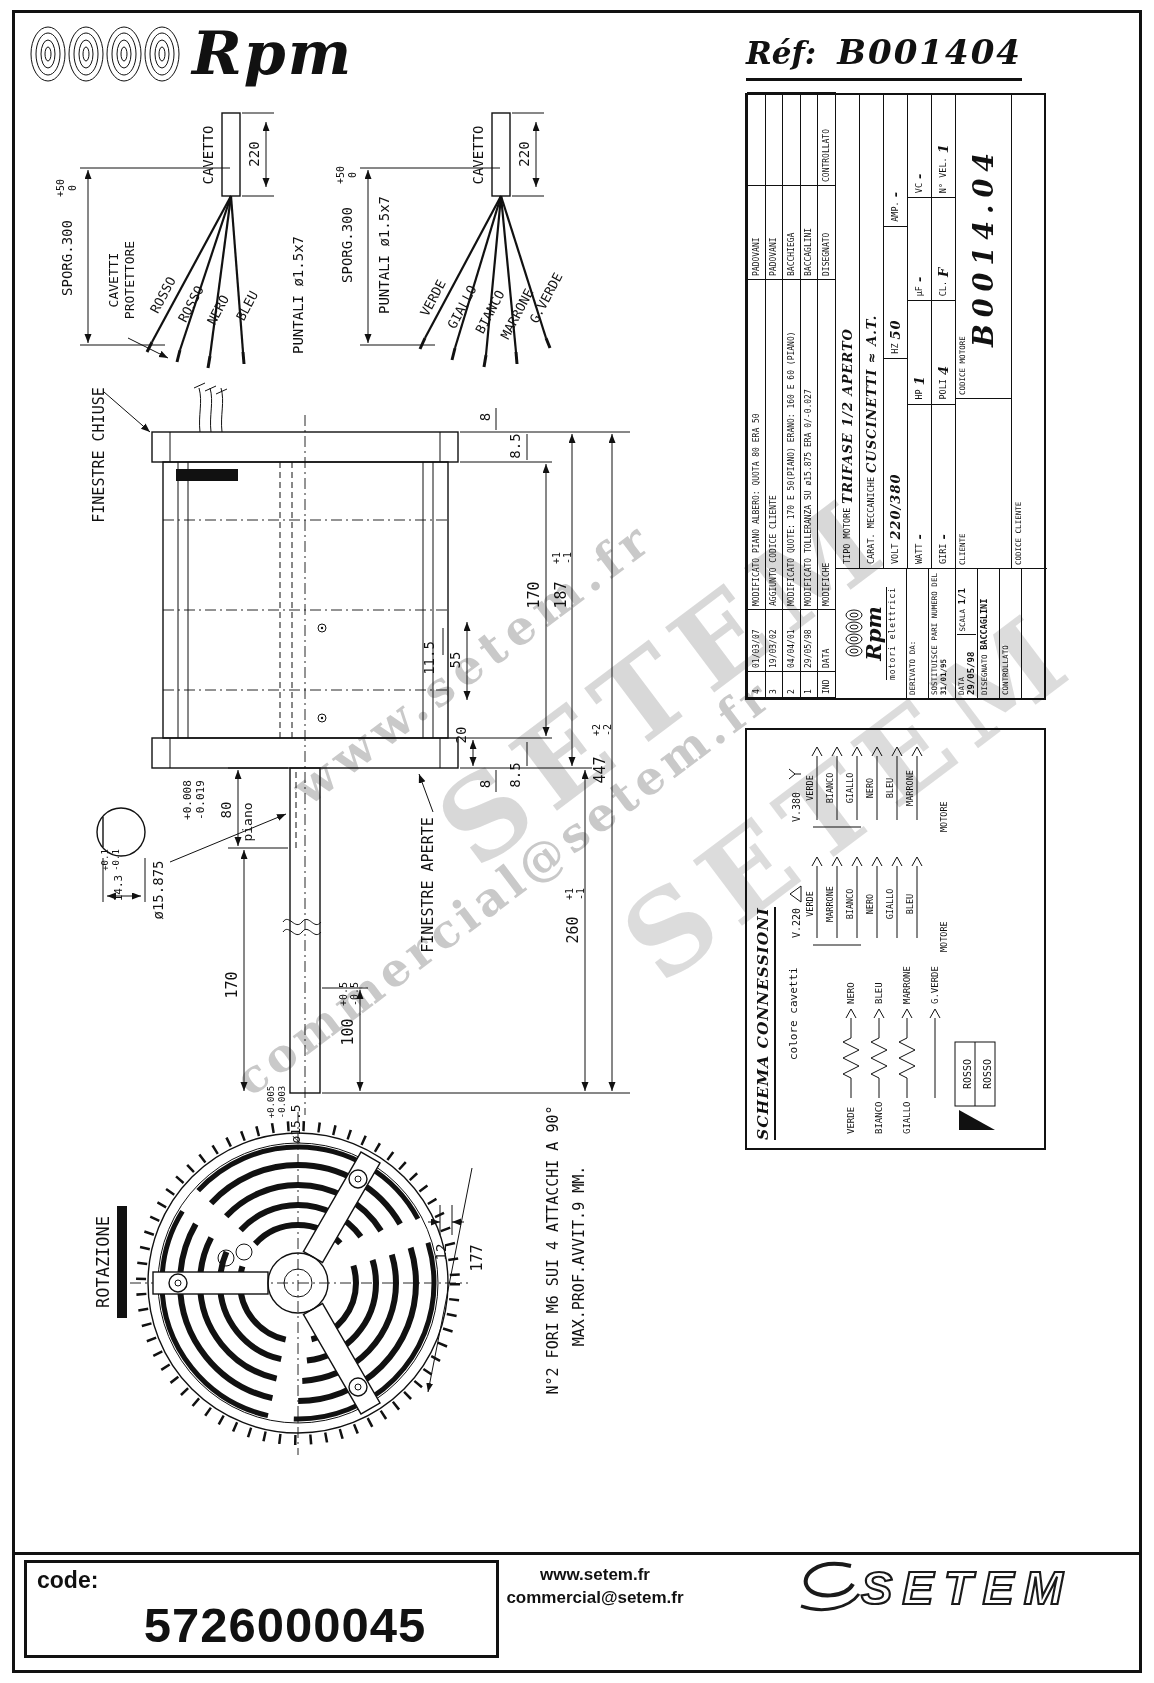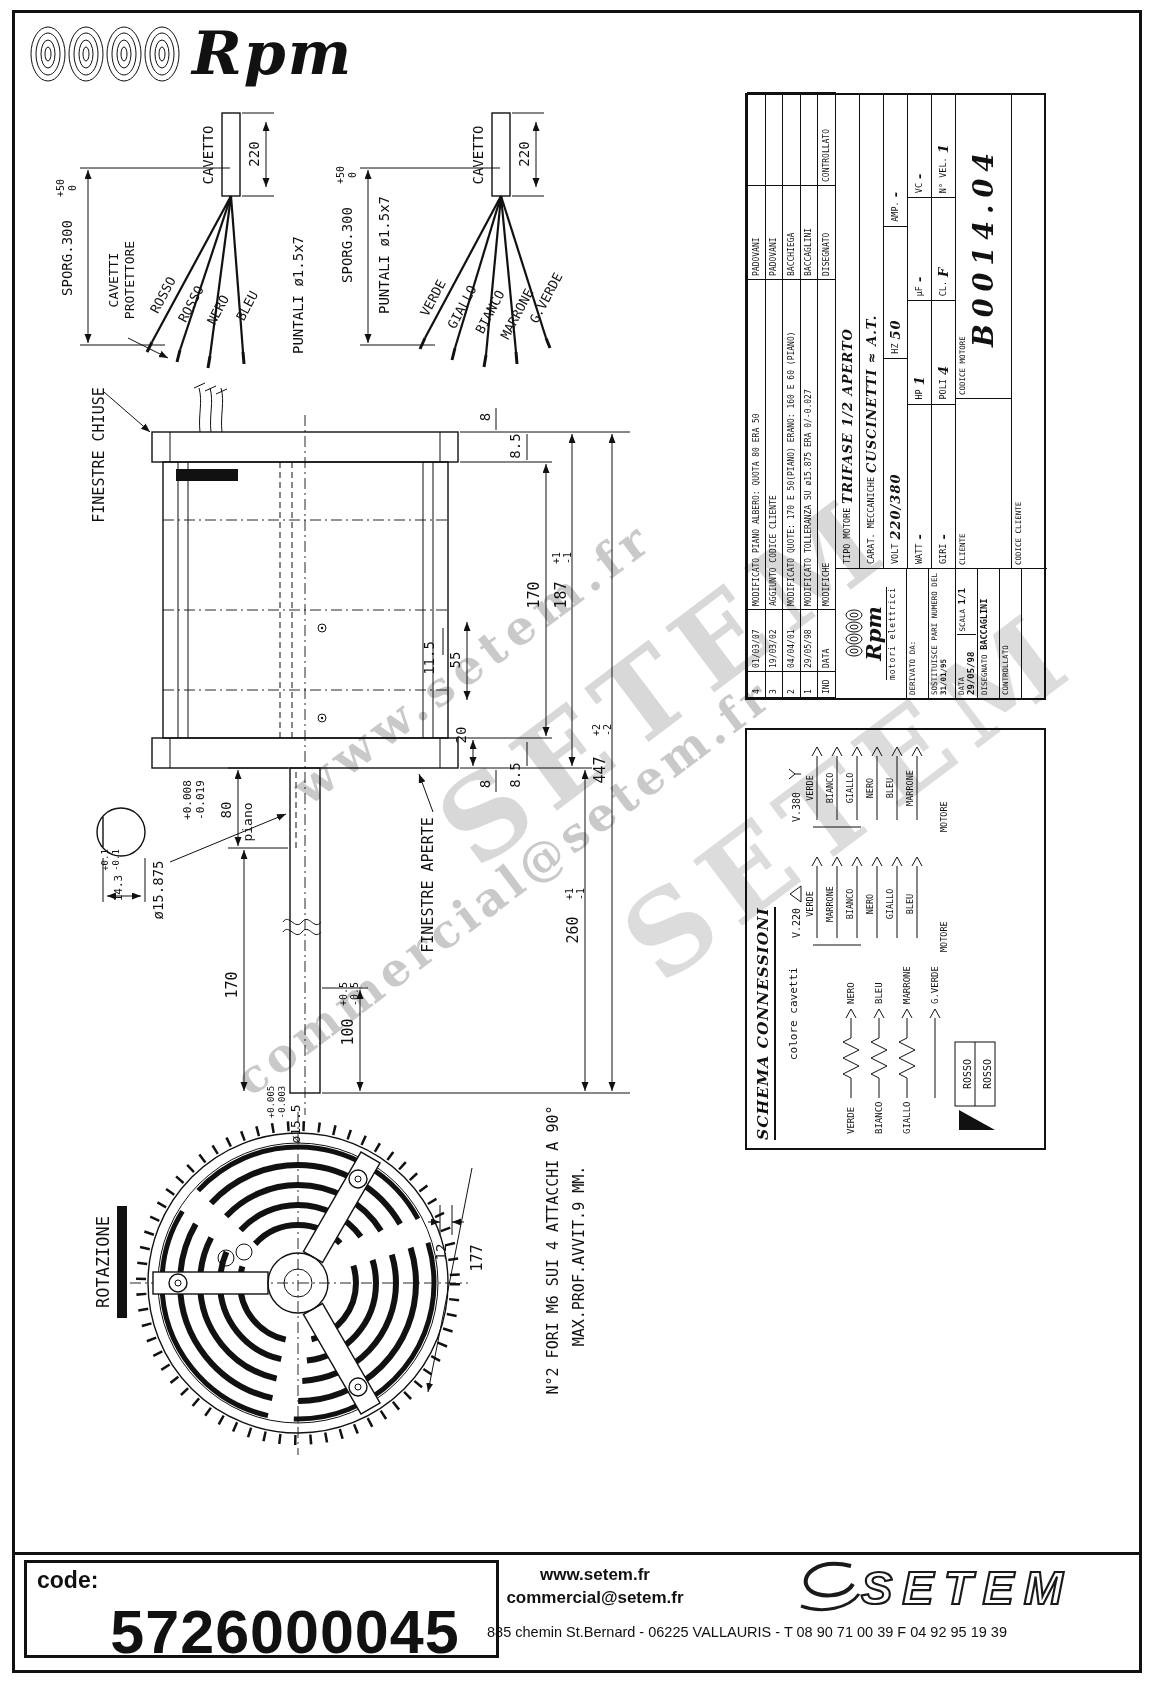--- a/index.html
+++ b/index.html
@@ -62,21 +62,21 @@
 
   .schema{width:422px;height:301px;border:2px solid #111;box-sizing:border-box;position:relative;}
   .schema-title{position:absolute;left:8px;top:6px;font-family:"DejaVu Serif",serif;font-style:italic;
                 font-weight:bold;font-size:15.5px;border-bottom:2px solid #111;padding-bottom:2px;letter-spacing:1px;}
   .colore{position:absolute;left:88px;top:40px;font-size:11px;}
 
   
   .codebox{position:absolute;left:24px;top:1560px;width:475px;height:98px;border:3px solid #111;box-sizing:border-box;}
   .code-label{position:absolute;left:10px;top:4px;font-family:"Liberation Sans",sans-serif;font-weight:bold;font-size:23px;}
   .code-value{position:absolute;left:0;right:0;top:34px;text-align:center;font-family:"Liberation Sans",sans-serif;
-              font-weight:bold;font-size:61px;letter-spacing:1px;padding-left:47px;}
+              font-weight:bold;font-size:49px;letter-spacing:1px;padding-left:47px;}
   .foot-center{position:absolute;left:430px;top:1564px;width:330px;text-align:center;
                font-family:"Liberation Sans",sans-serif;font-weight:bold;font-size:17px;line-height:1.35;}
   .foot-addr{position:absolute;left:427px;top:1624px;width:640px;text-align:center;
              font-family:"Liberation Sans",sans-serif;font-size:14.5px;}
   .setem-logo{position:absolute;left:795px;top:1556px;display:flex;align-items:center;}
   .setem-word{font-family:"Liberation Sans",sans-serif;font-style:italic;font-weight:900;font-size:47px;
               letter-spacing:10px;color:#fff;-webkit-text-stroke:2.2px #1a1a1a;}
 </style>
 </head>
 <body>
@@ -104,20 +104,24 @@
           <ellipse cx="98" cy="38" rx="12" ry="21"></ellipse>
           <ellipse cx="98" cy="38" rx="7" ry="14"></ellipse>
           <ellipse cx="98" cy="38" rx="3" ry="7"></ellipse>
         <ellipse cx="136" cy="38" rx="17" ry="27"></ellipse>
           <ellipse cx="136" cy="38" rx="12" ry="21"></ellipse>
           <ellipse cx="136" cy="38" rx="7" ry="14"></ellipse>
           <ellipse cx="136" cy="38" rx="3" ry="7"></ellipse>
       </g>
     </svg>
     <span class="brand-rpm">Rpm</span>
+  </div>
+  <div class="refbox">
+    <span class="ref-label">Réf:</span>
+    <span class="ref-value">B001404</span>
   </div>
 
   <svg class="main-svg" width="1154" height="1683" viewBox="0 0 1154 1683">
     <defs>
       <marker id="ar" markerWidth="10" markerHeight="8" refX="9" refY="3.5" orient="auto-start-reverse" markerUnits="userSpaceOnUse">
         <path d="M0,0 L9,3.5 L0,7 Z" fill="#111"></path>
       </marker>
     </defs>
 
     <g>
@@ -603,21 +607,20 @@
 
   <div class="footline"></div>
   <div class="codebox">
     <span class="code-label">code:</span>
     <span class="code-value">5726000045</span>
   </div>
   <div class="foot-center">
     <div>www.setem.fr</div>
     <div>commercial@setem.fr</div>
   </div>
-  <div class="foot-addr">885 chemin St.Bernard  -  06225 VALLAURIS  -  T 08 90 71 00 39   F 04 92 95 19 39</div>
   <div class="setem-logo">
     <svg width="66" height="62" viewBox="0 0 66 62">
       <path d="M56,10 C22,2 4,20 13,32 C21,43 50,42 58,28" fill="none" stroke="#1a1a1a" stroke-width="4"></path>
       <path d="M6,50 C28,58 54,52 64,38" fill="none" stroke="#1a1a1a" stroke-width="3"></path>
     </svg>
     <span class="setem-word">SETEM</span>
   </div>
 </div>
 
 </body></html>

